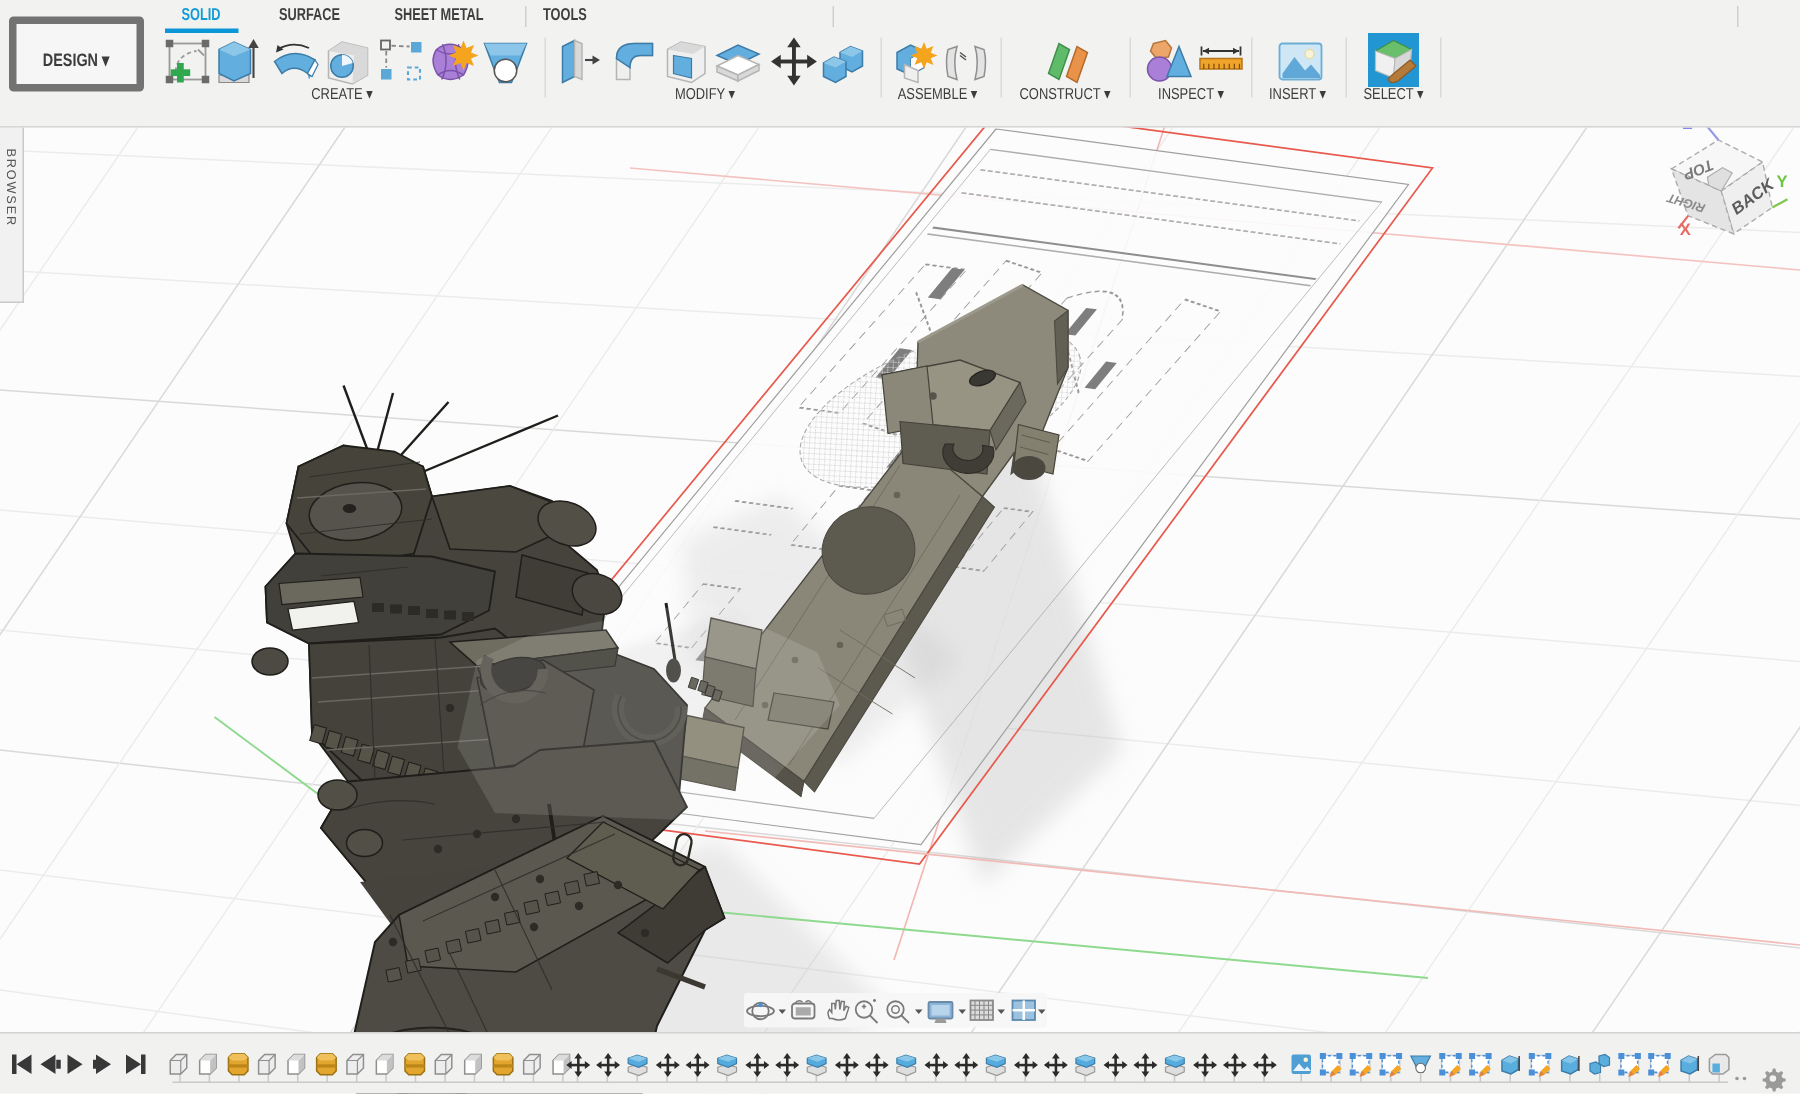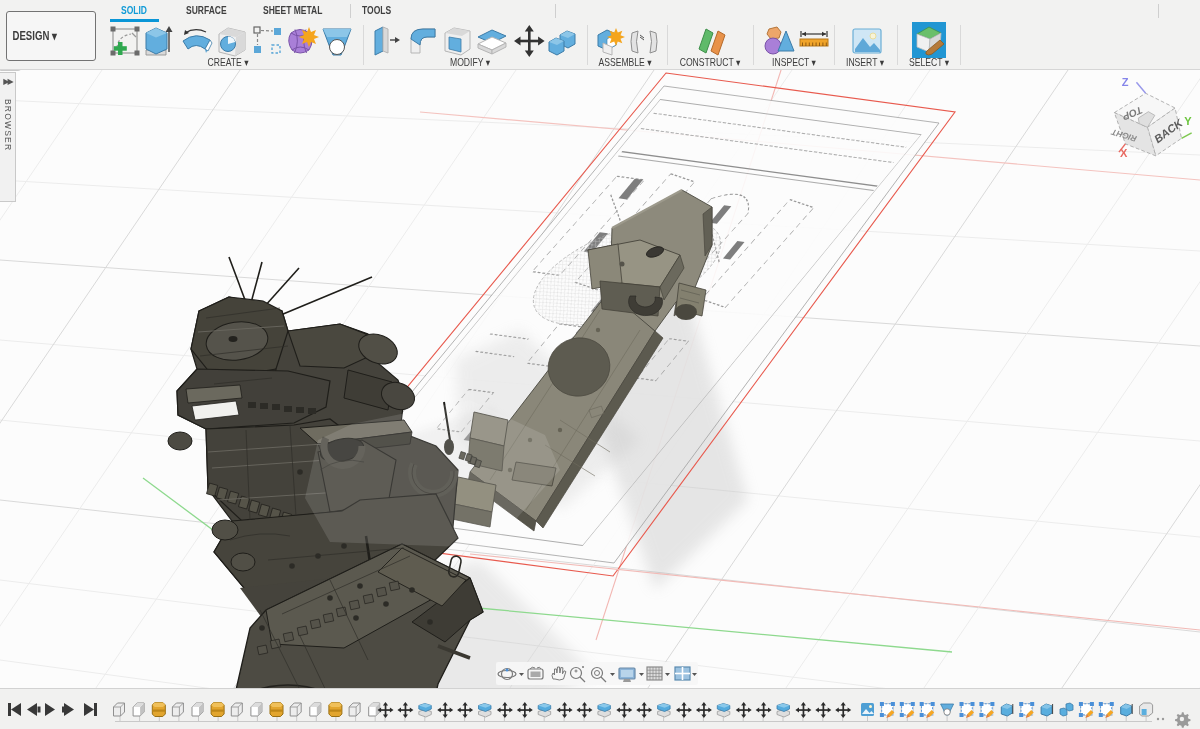--- a/index.html
+++ b/index.html
@@ -1,25 +1,25 @@
 <!DOCTYPE html>
 <html><head>
 <meta charset="utf-8">
 <style>
 * { margin:0; padding:0; box-sizing:border-box; }
 html,body { width:1200px; height:729px; overflow:hidden; font-family:"Liberation Sans", sans-serif; background:#fcfcfc; }
 #stage { position:absolute; top:0; left:0; width:1200px; height:729px; }
 #vp { position:absolute; top:0; left:0; }
 
-#topbar { position:absolute; top:0; left:0; width:1200px; height:70px; background:#f2f2f1; border-bottom:1px solid #d6d6d6; z-index:20; }
+#topbar { position:absolute; top:0; left:0; width:1200px; height:85px; background:#f2f2f1; border-bottom:1px solid #d6d6d6; z-index:20; }
 .tab { position:absolute; top:4px; height:16px; font-size:11.5px; font-weight:bold; color:#3f3f3f; letter-spacing:0; transform:scaleX(0.74); transform-origin:left top; }
 .tab.active { color:#119bd7; }
 .tabline { position:absolute; left:110px; top:19px; width:49px; height:3px; background:#0a96d7; }
 .tabdiv { position:absolute; top:4px; width:1px; height:14px; background:#cfcfcf; }
-#designbtn { position:absolute; left:6px; top:11px; width:90px; height:50px; background:#f6f6f6; border:1px solid #737373; border-radius:3px; line-height:48px; font-size:12px; font-weight:bold; color:#3c3c3c; }
+#designbtn { position:absolute; left:6px; top:11px; width:90px; height:50px; background:#f6f6f6; border:5px solid #737373; border-radius:3px; text-align:center; line-height:48px; font-size:12px; font-weight:bold; color:#3c3c3c; }
 #designbtn span { display:inline-block; transform:scaleX(0.8); }
 .glabel { position:absolute; top:56px; font-size:10.5px; color:#3c3c3c; white-space:nowrap; transform:translateX(-50%) scaleX(0.82); }
 .gdiv { position:absolute; top:25px; width:1px; height:40px; background:#d9d9d9; }
 
 #browser { position:absolute; left:0; top:72px; width:16px; height:130px; background:#f1f1f1; border:1px solid #c9c9c9; border-left:none; z-index:15; }
 #browser .arr { font-size:8px; color:#555; text-align:center; display:block; margin-top:4px; letter-spacing:-2px;}
 #browser .vtext { position:absolute; top:26px; left:2.5px; font-size:8.5px; color:#555; writing-mode:vertical-rl; letter-spacing:1.2px; }
 #vtab { position:absolute; left:0; top:60px; width:22px; height:11px; background:#e0e0e0; border:1px solid #c9c9c9; border-radius:0 0 4px 0; z-index:14;}
 
 #timeline { position:absolute; left:0; top:688px; width:1200px; height:41px; background:#f1f1f0; border-top:1px solid #d2d2d2; z-index:20; }

